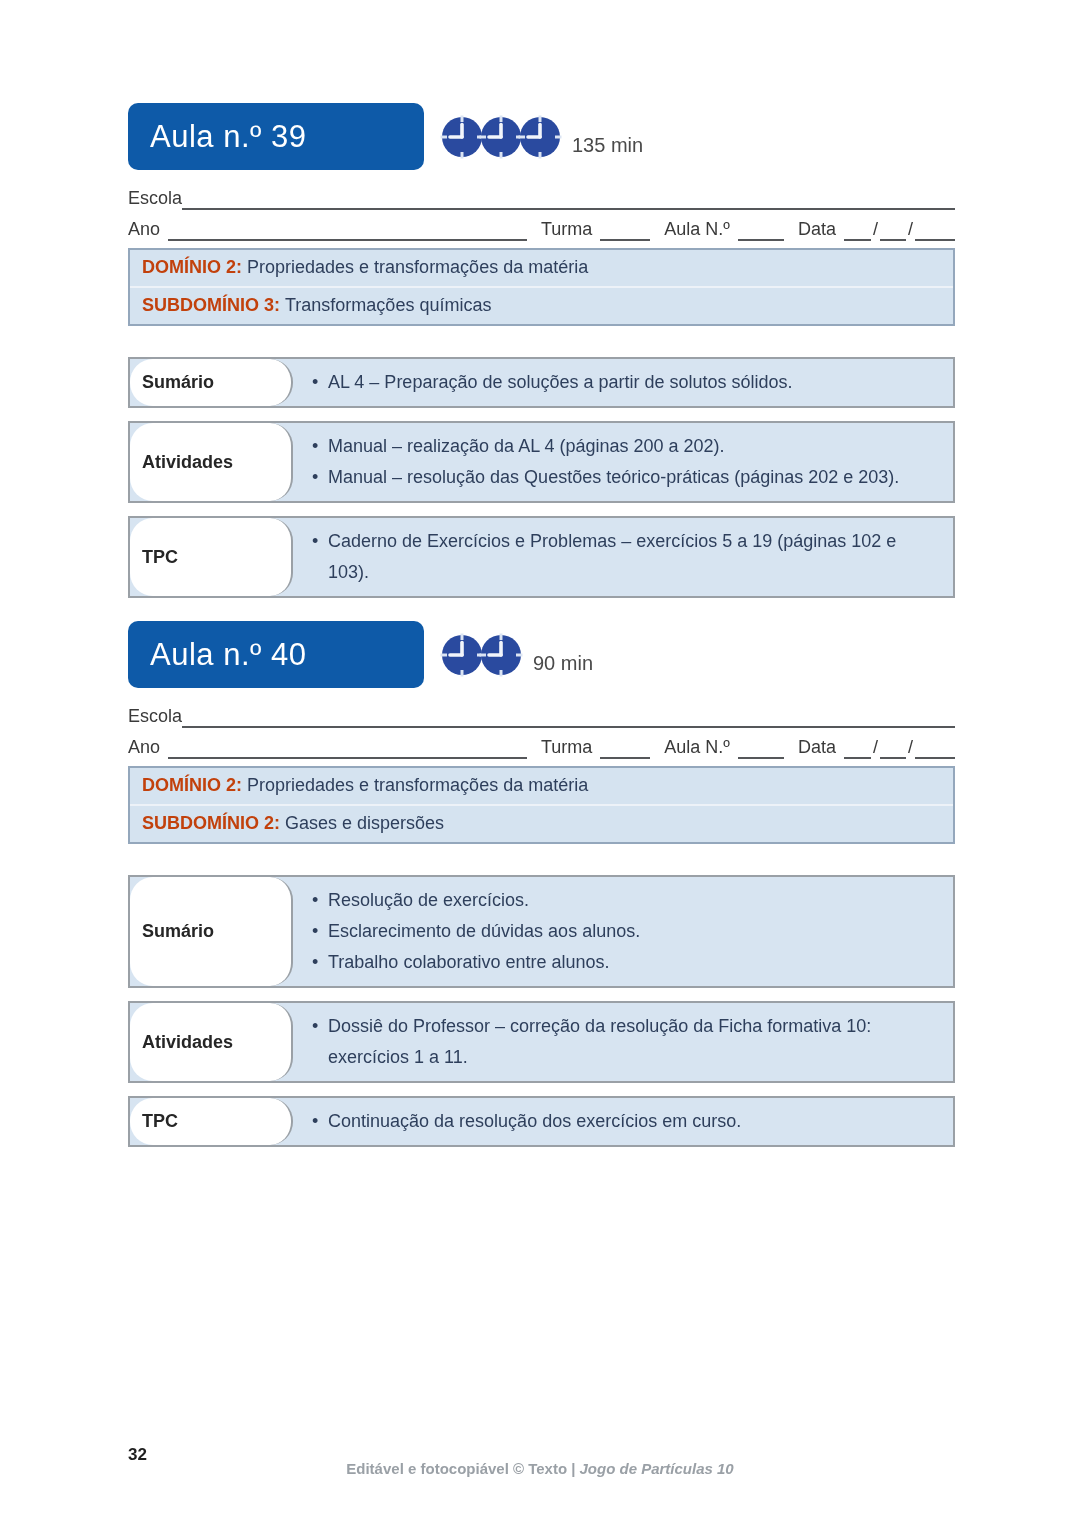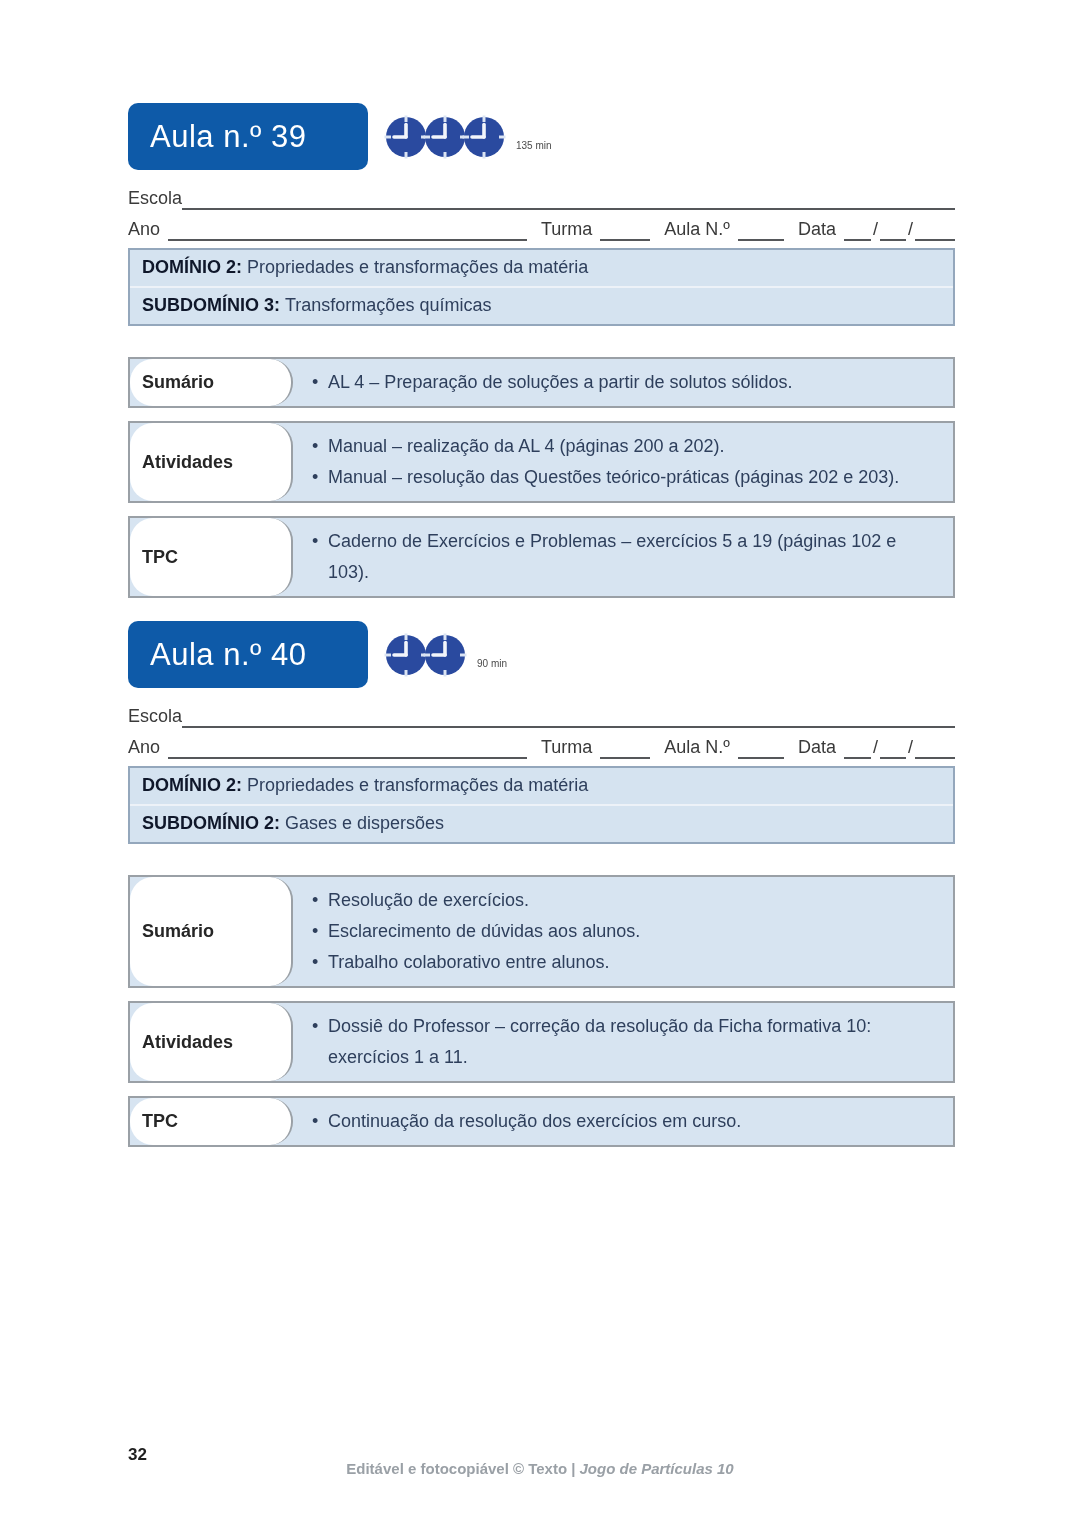--- a/index.html
+++ b/index.html
@@ -6,48 +6,48 @@
   html,body { background:#ffffff; }
   body {
     width:1080px; height:1527px; position:relative;
     font-family:"Liberation Sans", sans-serif; color:#3a3a3a;
   }
   .content { position:absolute; left:128px; top:103px; width:827px; }
 
   
   .header-row { display:flex; align-items:center; height:67px; }
   .aula-badge {
-    width:240px; height:67px; background:#0e5aa8; border-radius:10px;
+    width:296px; height:67px; background:#0e5aa8; border-radius:10px;
     display:flex; align-items:center; padding-left:22px;
     color:#ffffff; font-size:31px; letter-spacing:0.5px;
   }
   .duration-group { display:flex; align-items:center; margin-left:15px; }
   .clocks { display:flex; align-items:center; }
   .clock { width:46px; height:46px; }
   .clock + .clock { margin-left:-7px; }
-  .duration-text { font-size:10px; color:#4a4a4a; margin-left:9px; margin-top:18px; }
+  .duration-text { font-size:20px; color:#4a4a4a; margin-left:9px; margin-top:18px; }
 
   
   .form-row { display:flex; align-items:flex-end; font-size:18px; color:#3a3a3a; line-height:24px; }
   .escola-row { margin-top:16px; }
   .ano-row { margin-top:7px; }
   .blank { border-bottom:2px solid #55575a; height:24px; display:inline-block; }
   .grow { flex:1 1 auto; }
   .ml { margin-left:14px; }
   .mls { margin-left:8px; }
   .w-turma { width:50px; }
   .w-aula { width:46px; }
   .w-d1 { width:27px; } .w-d2 { width:26px; } .w-d3 { width:40px; }
   .slash { margin:0 2px; }
 
   
   .domain-box { margin-top:7px; border:2px solid #94a7bc; }
   .domain-row { background:#d5e3f0; padding:7px 12px 8px 12px; font-size:18px; color:#2e3f5c; }
   .domain-row + .domain-row { border-top:2px solid #edf2f8; }
-  .domain-row b { color:#0f172a; margin-right:5px; }
+  .domain-row b { color:#c2410c; margin-right:5px; }
 
   
   .section-table { display:flex; border:2px solid #9aa0a6; margin-top:13px; background:#d7e4f1; }
   .section-table.first { margin-top:31px; }
   .section-label-cell {
     width:163px; flex:0 0 163px; background:#ffffff; border-right:2px solid #9aa0a6;
     display:flex; align-items:center; padding-left:12px;
     font-weight:bold; font-size:18px; color:#262626;border-radius:23px;
   }
   .section-content-cell { flex:1 1 auto; padding:8px 14px 8px 16px; }

